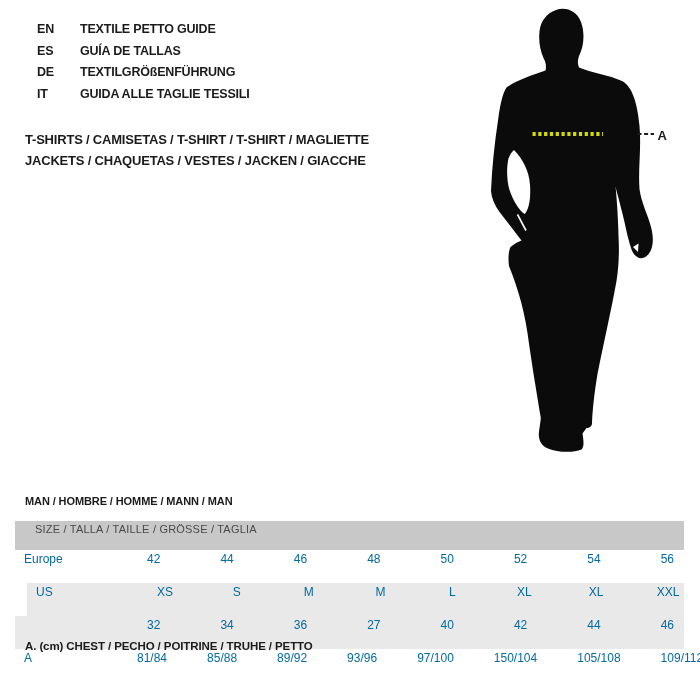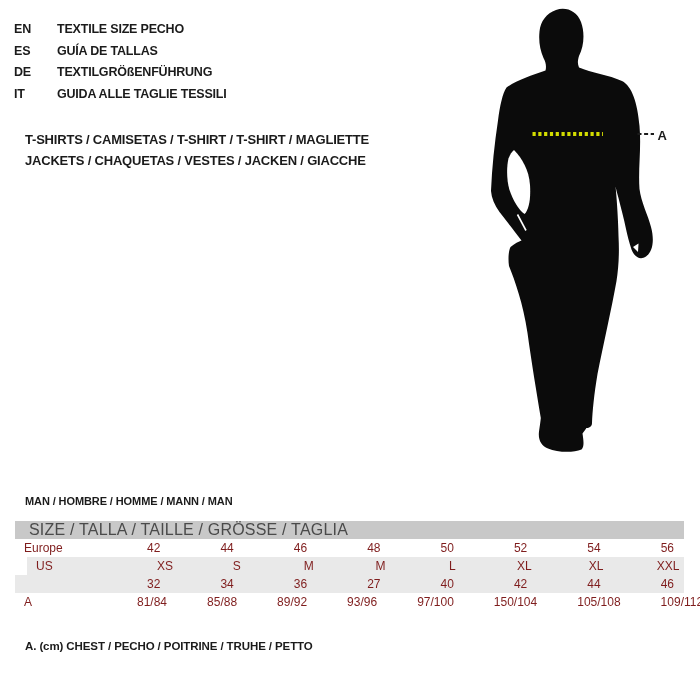--- a/index.html
+++ b/index.html
@@ -1,36 +1,36 @@
 <!DOCTYPE html>
 <html><head>
 <meta charset="utf-8">
 <style>
   html,body{margin:0;padding:0;background:#fff;}
   .canvas{
     position:relative;width:700px;height:700px;background:#fff;overflow:hidden;
     font-family:"Liberation Sans","DejaVu Sans",sans-serif;color:#1b1b1b;
   }
   
-  .langs{position:absolute;left:14px;top:19px;}
+  .langs{position:absolute;left:37px;top:19px;}
   .lang-row{display:flex;height:21.6px;line-height:21.6px;font-size:12.5px;font-weight:bold;letter-spacing:-0.2px;}
   .lang-code{width:43px;}
   
   .cats{position:absolute;left:25px;top:129px;font-size:13px;font-weight:bold;letter-spacing:-0.2px;}
   .cat-line{height:21px;line-height:21px;}
   
   .figure-layer{position:absolute;left:0;top:0;width:700px;height:700px;}
   
   .gender{position:absolute;left:25px;top:495px;font-size:11px;font-weight:bold;letter-spacing:-0.1px;}
   
   .size-table{position:absolute;left:15px;top:521px;width:669px;}
-  .t-header{height:18px;line-height:17px;background:#c8c8c8;color:#4a4a4a;
-            font-size:16px;padding-left:14px;letter-spacing:0.2px;}
-  .t-row{display:grid;grid-template-columns:82px repeat(8,1fr);height:18px;line-height:19px;
-         font-size:12px;color:#7f1d1d;gap:40px;}
+  .t-header{height:29px;line-height:17px;background:#c8c8c8;color:#4a4a4a;
+            font-size:11px;padding-left:20px;letter-spacing:0.2px;}
+  .t-row{display:grid;grid-template-columns:82px repeat(8,1fr);height:33px;line-height:19px;
+         font-size:12px;color:#0369a1;gap:40px;}
   .t-row.shaded{background:#e9e9e9;}
   .t-lbl{text-align:left;padding-left:9px;}
   .t-val{text-align:center;}
   
   .footnote{position:absolute;left:25px;top:640px;font-size:11.5px;font-weight:bold;letter-spacing:-0.1px;}
 </style>
 </head>
 <body>
 
 <div class="canvas" style="background: rgb(255, 255, 255);">
@@ -90,21 +90,21 @@
     <line x1="532.5" y1="134" x2="603" y2="134" stroke="#d3dd00" stroke-width="4" stroke-dasharray="3.2,2.6"></line>
 
     <line x1="637.5" y1="134" x2="654" y2="134" stroke="#1c1c1c" stroke-width="2.2" stroke-dasharray="4,2.6"></line>
 
     <text x="657.5" y="139.5" font-size="13" font-weight="bold" fill="#1c1c1c" font-family="Liberation Sans, DejaVu Sans, sans-serif">A</text>
   </svg>
 
   <div class="langs">
       <div class="lang-row">
         <span class="lang-code">EN</span>
-        <span class="lang-label">TEXTILE SIZE PECHO</span>
+        <span class="lang-label">TEXTILE PETTO GUIDE</span>
       </div>
       <div class="lang-row">
         <span class="lang-code">ES</span>
         <span class="lang-label">GUÍA DE TALLAS</span>
       </div>
       <div class="lang-row">
         <span class="lang-code">DE</span>
         <span class="lang-label">TEXTILGRÖßENFÜHRUNG</span>
       </div>
       <div class="lang-row">

